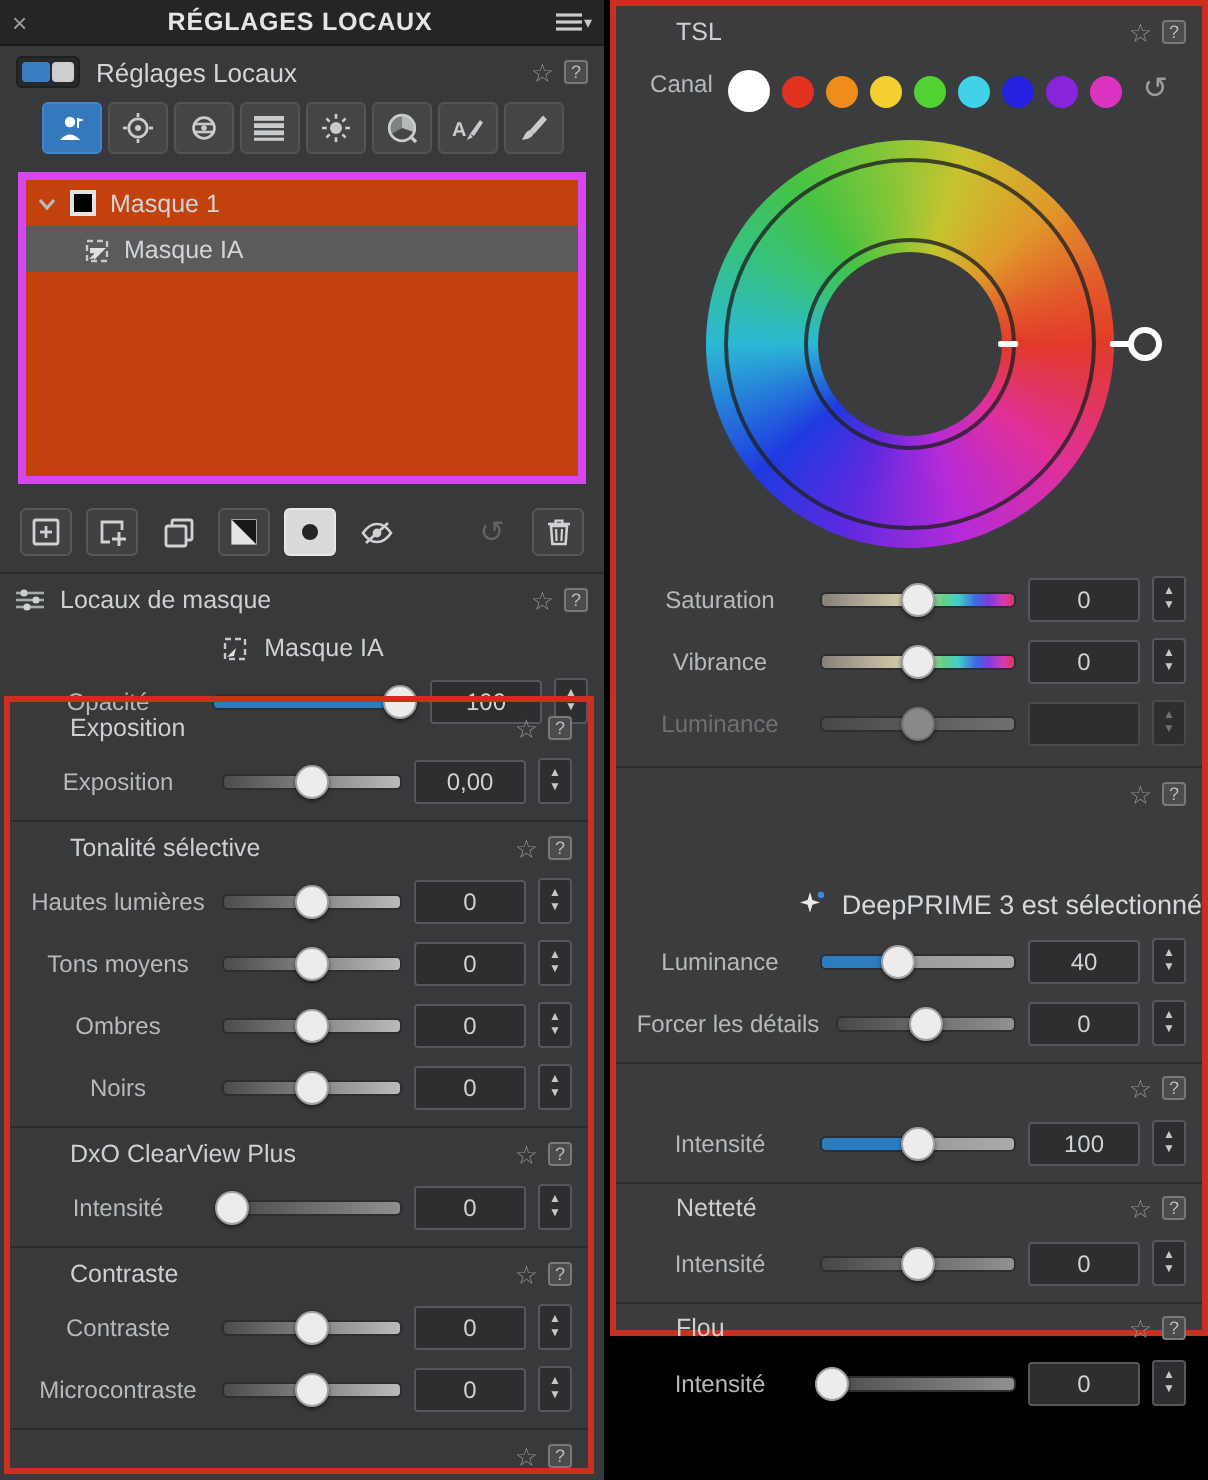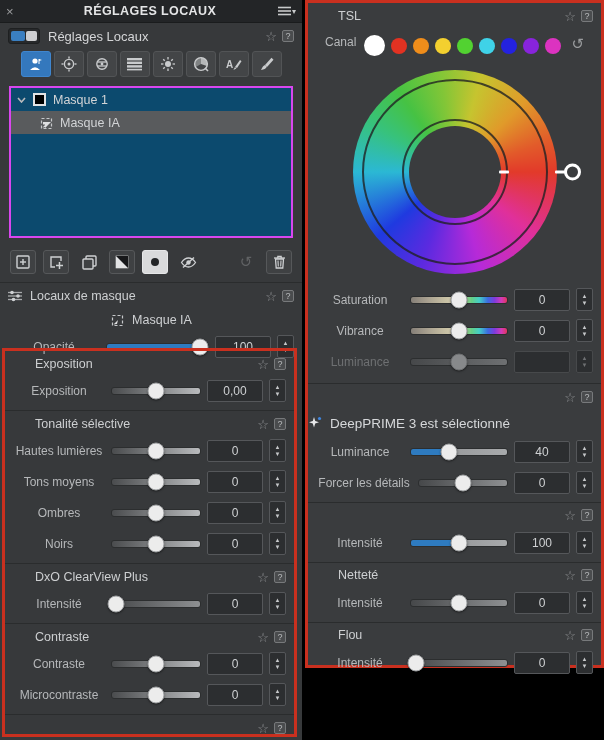--- a/index.html
+++ b/index.html
@@ -29,21 +29,21 @@
   .toggle{width:30px;height:14px;border-radius:3px;background:#27292b;border:1px solid #1e2021;position:relative;margin-right:8px;}
   .toggle .on{position:absolute;left:2px;top:2px;bottom:2px;width:14px;background:#3a7fc1;border-radius:2px;}
   .toggle .knob{position:absolute;right:2px;top:2px;bottom:2px;width:11px;background:#cdced0;border-radius:2px;}
   
   .tools{display:flex;gap:3px;justify-content:center;padding:5px 0 7px 0;}
   .toolbtn{width:28px;height:24px;background:#434547;border:1px solid #525456;border-radius:3px;
     display:flex;align-items:center;justify-content:center;color:#c9cbcd;}
   .toolbtn.active{background:#3478bd;border-color:#3f86cf;color:#fff;}
   .toolbtn svg{display:block;}
   
-  .masklist{margin:2px 9px 6px 9px;height:148px;background:#0c4a6e;border:2px solid #d946ef;overflow:hidden;}
+  .masklist{margin:2px 9px 6px 9px;height:148px;background:#c2410c;border:4px solid #d946ef;overflow:hidden;}
   .mrow{height:23px;display:flex;align-items:center;padding:0 6px;color:#d2d4d6;font-size:12.5px;gap:7px;}
   .mrow .chk{width:13px;height:13px;background:#000;border:2px solid #e2e3e4;box-sizing:border-box;}
   .mrow.sel{background:#595b5d;padding-left:28px;}
   .mrow svg{display:block}
   
   .mtools{display:flex;align-items:center;gap:7px;padding:6px 10px 8px 10px;}
   .mbtn{width:24px;height:22px;background:#3f4143;border:1px solid #56585a;border-radius:3px;
     display:flex;align-items:center;justify-content:center;color:#cfd1d3;}
   .mbtn.noframe{background:transparent;border-color:transparent;}
   .mbtn.dim{color:#606264;}
@@ -86,21 +86,21 @@
   .wheelwrap{position:relative;width:204px;height:204px;margin:4px auto 10px auto;}
   .wheel{position:absolute;inset:0;border-radius:50%;
     background:conic-gradient(from 90deg,#e23a2a 0deg,#e0309a 38deg,#b62ad8 75deg,#5b2ae0 110deg,#1f3ae0 140deg,#2bb8d4 180deg,#37c27c 210deg,#46c243 235deg,#83c637 262deg,#c6c42f 285deg,#e09a2a 315deg,#e25a2a 342deg,#e23a2a 360deg);}
   .ring-outer{position:absolute;inset:9px;border-radius:50%;border:2px solid rgba(32,34,35,.8);}
   .ring-inner{position:absolute;inset:49px;border-radius:50%;border:2px solid rgba(32,34,35,.8);}
   .hole{position:absolute;inset:56px;border-radius:50%;background:#3a3c3e;}
   .h-line{position:absolute;top:50%;right:-14px;width:16px;height:3px;background:#fff;transform:translateY(-50%);border-radius:1px;}
   .h-knob{position:absolute;top:50%;right:-24px;width:11px;height:11px;border-radius:50%;border:3px solid #fff;
     background:#3a3c3e;transform:translateY(-50%);box-sizing:content-box;}
   .h-dash{position:absolute;top:50%;left:calc(50% + 44px);width:10px;height:3px;background:#fff;transform:translateY(-50%);border-radius:1px;}
-  .deeprime{display:flex;align-items:center;justify-content:flex-start;gap:8px;color:#d6d8da;font-size:13.5px;height:26px;}
+  .deeprime{display:flex;align-items:center;justify-content:flex-end;gap:8px;color:#d6d8da;font-size:13.5px;height:26px;margin-top:29px;}
   .sparkle{position:relative;display:inline-block;width:14px;height:14px;}
   .sparkle svg{display:block}
 </style>
 </head>
 <body>
 
 <div class="stage">
 
   <div class="lpanel">
 

